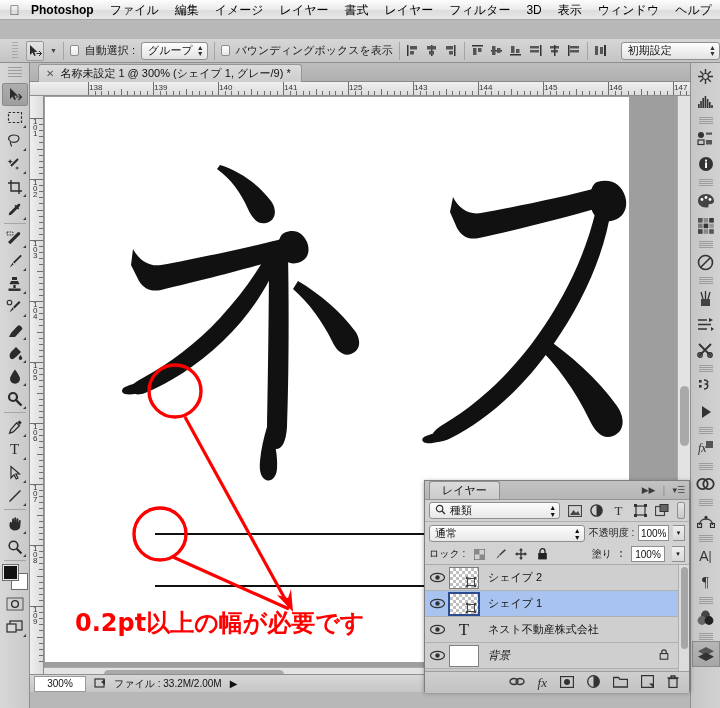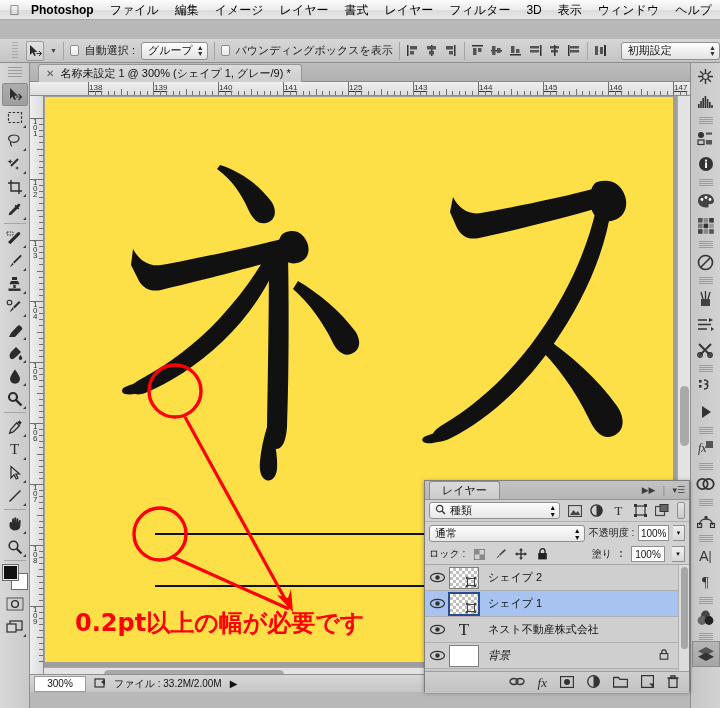--- a/index.html
+++ b/index.html
@@ -113,29 +113,29 @@
     position:absolute; left:0; top:0; width:660px; height:14px;
     background:linear-gradient(to bottom,#efefef,#dcdcdc);
     border-bottom:1px solid #8d8d8d; overflow:hidden;
   }
   .ruler-v{
     position:absolute; left:0; top:14px; width:14px; height:584px;
     background:linear-gradient(to right,#efefef,#dcdcdc);
     border-right:1px solid #8d8d8d; overflow:hidden;
   }
   .rmark{ position:absolute; top:0; font-size:8px; color:#333; }
-  .rmark .t{ position:absolute; left:1px; top:1px; white-space:nowrap;text-decoration:underline; }
+  .rmark .t{ position:absolute; left:1px; top:1px; white-space:nowrap; }
   .tick{ position:absolute; background:#6f6f6f; width:1px;}
   .vmark{ position:absolute; left:0; width:14px; font-size:8px; color:#333;}
   .vmark .t{ position:absolute; left:3px; top:1px; width:6px; line-height:6px; word-break:break-all;}
   .tickv{ position:absolute; background:#6f6f6f; height:1px;}
 
   .canvas{
-    position:absolute; left:15px; top:15px; width:628px; height:565px;
-    background:#fde047; overflow:hidden;
+    position:absolute; left:15px; top:15px; width:584px; height:565px;
+    background:#ffffff; overflow:hidden;
   }
   .scroll-v{
     position:absolute; right:0; top:14px; width:13px; height:570px;
     background:#e3e3e3; border-left:1px solid #aaa;
   }
   .scroll-v .thumb{ position:absolute; left:2px; top:290px; width:9px; height:60px;
      background:#a9a9a9; border-radius:5px;}
   .scroll-h{
     position:absolute; left:14px; bottom:0; height:13px; width:633px;
     background:#e3e3e3; border-top:1px solid #aaa;

